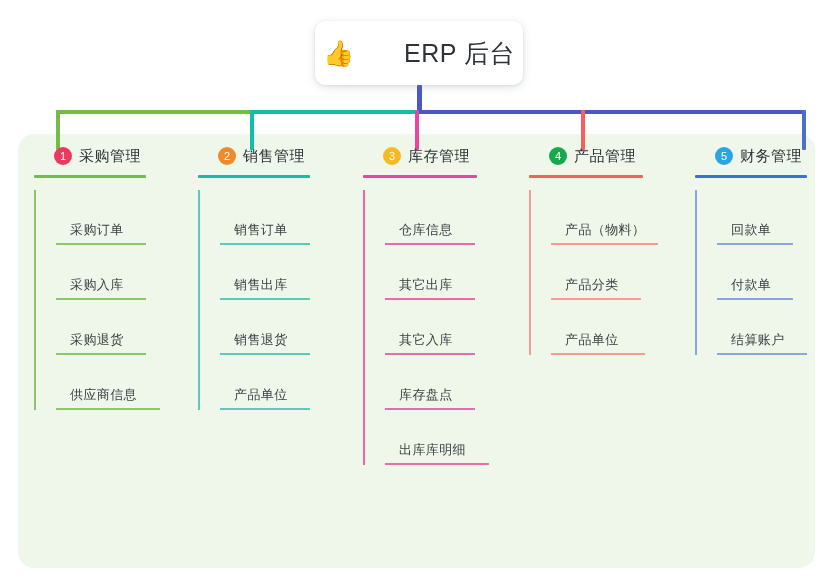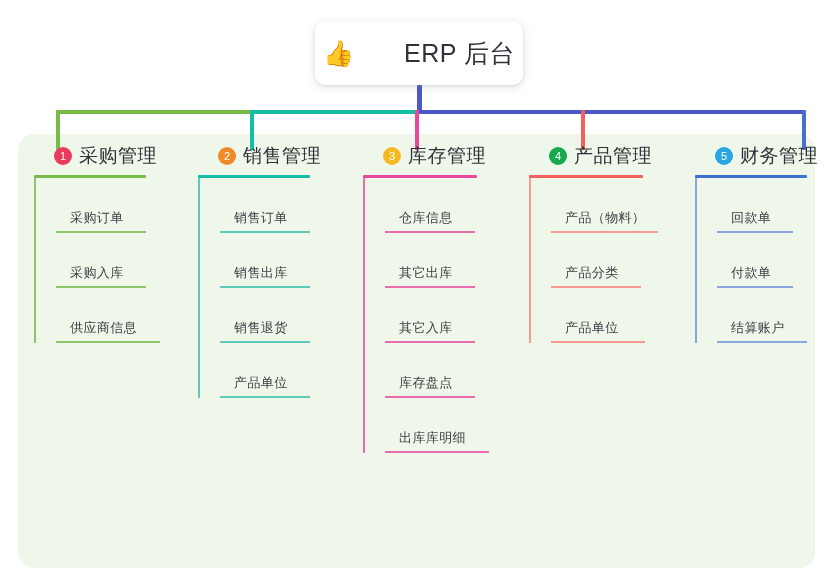--- a/index.html
+++ b/index.html
@@ -92,35 +92,35 @@
     border-radius: 50%;
     color: #ffffff;
     font-size: 11px;
     display: flex;
     align-items: center;
     justify-content: center;
     flex: 0 0 auto;
     font-family: "Liberation Sans", sans-serif;
   }
   .col-title {
-    font-size: 19px;
+    font-size: 15px;
     color: #2f3238;
     white-space: nowrap;
     letter-spacing: 0.5px;
   }
   .head-rule {
     height: 3px;
     margin-top: 8px;
     border-radius: 1px;
   }
 
   
   .leaves {
     position: relative;
-    margin-top: 0;
+    margin-top: 12px;
     padding-left: 22px;
   }
   .spine {
     position: absolute;
     left: 22px;
     top: 0;
     bottom: 0;
     width: 2px;
   }
   .leaf {
@@ -185,20 +185,24 @@
       <div class="spine" style="left:0; background:#8cc66a;"></div>
       <div class="leaf">
         <span class="leaf-label">采购订单</span>
         <span class="leaf-rule" style="width:90px; background:#8cc66a;"></span>
       </div>
       <div class="leaf">
         <span class="leaf-label">采购入库</span>
         <span class="leaf-rule" style="width:90px; background:#8cc66a;"></span>
       </div>
       <div class="leaf">
+        <span class="leaf-label">采购退货</span>
+        <span class="leaf-rule" style="width:90px; background:#8cc66a;"></span>
+      </div>
+      <div class="leaf">
         <span class="leaf-label">供应商信息</span>
         <span class="leaf-rule" style="width:104px; background:#8cc66a;"></span>
       </div>
     </div>
   </div>
 
   <div class="column" style="left:198px; width:168px;">
     <div class="col-head">
       <span class="badge" style="background:#f08a28;">2</span>
       <span class="col-title">销售管理</span>

